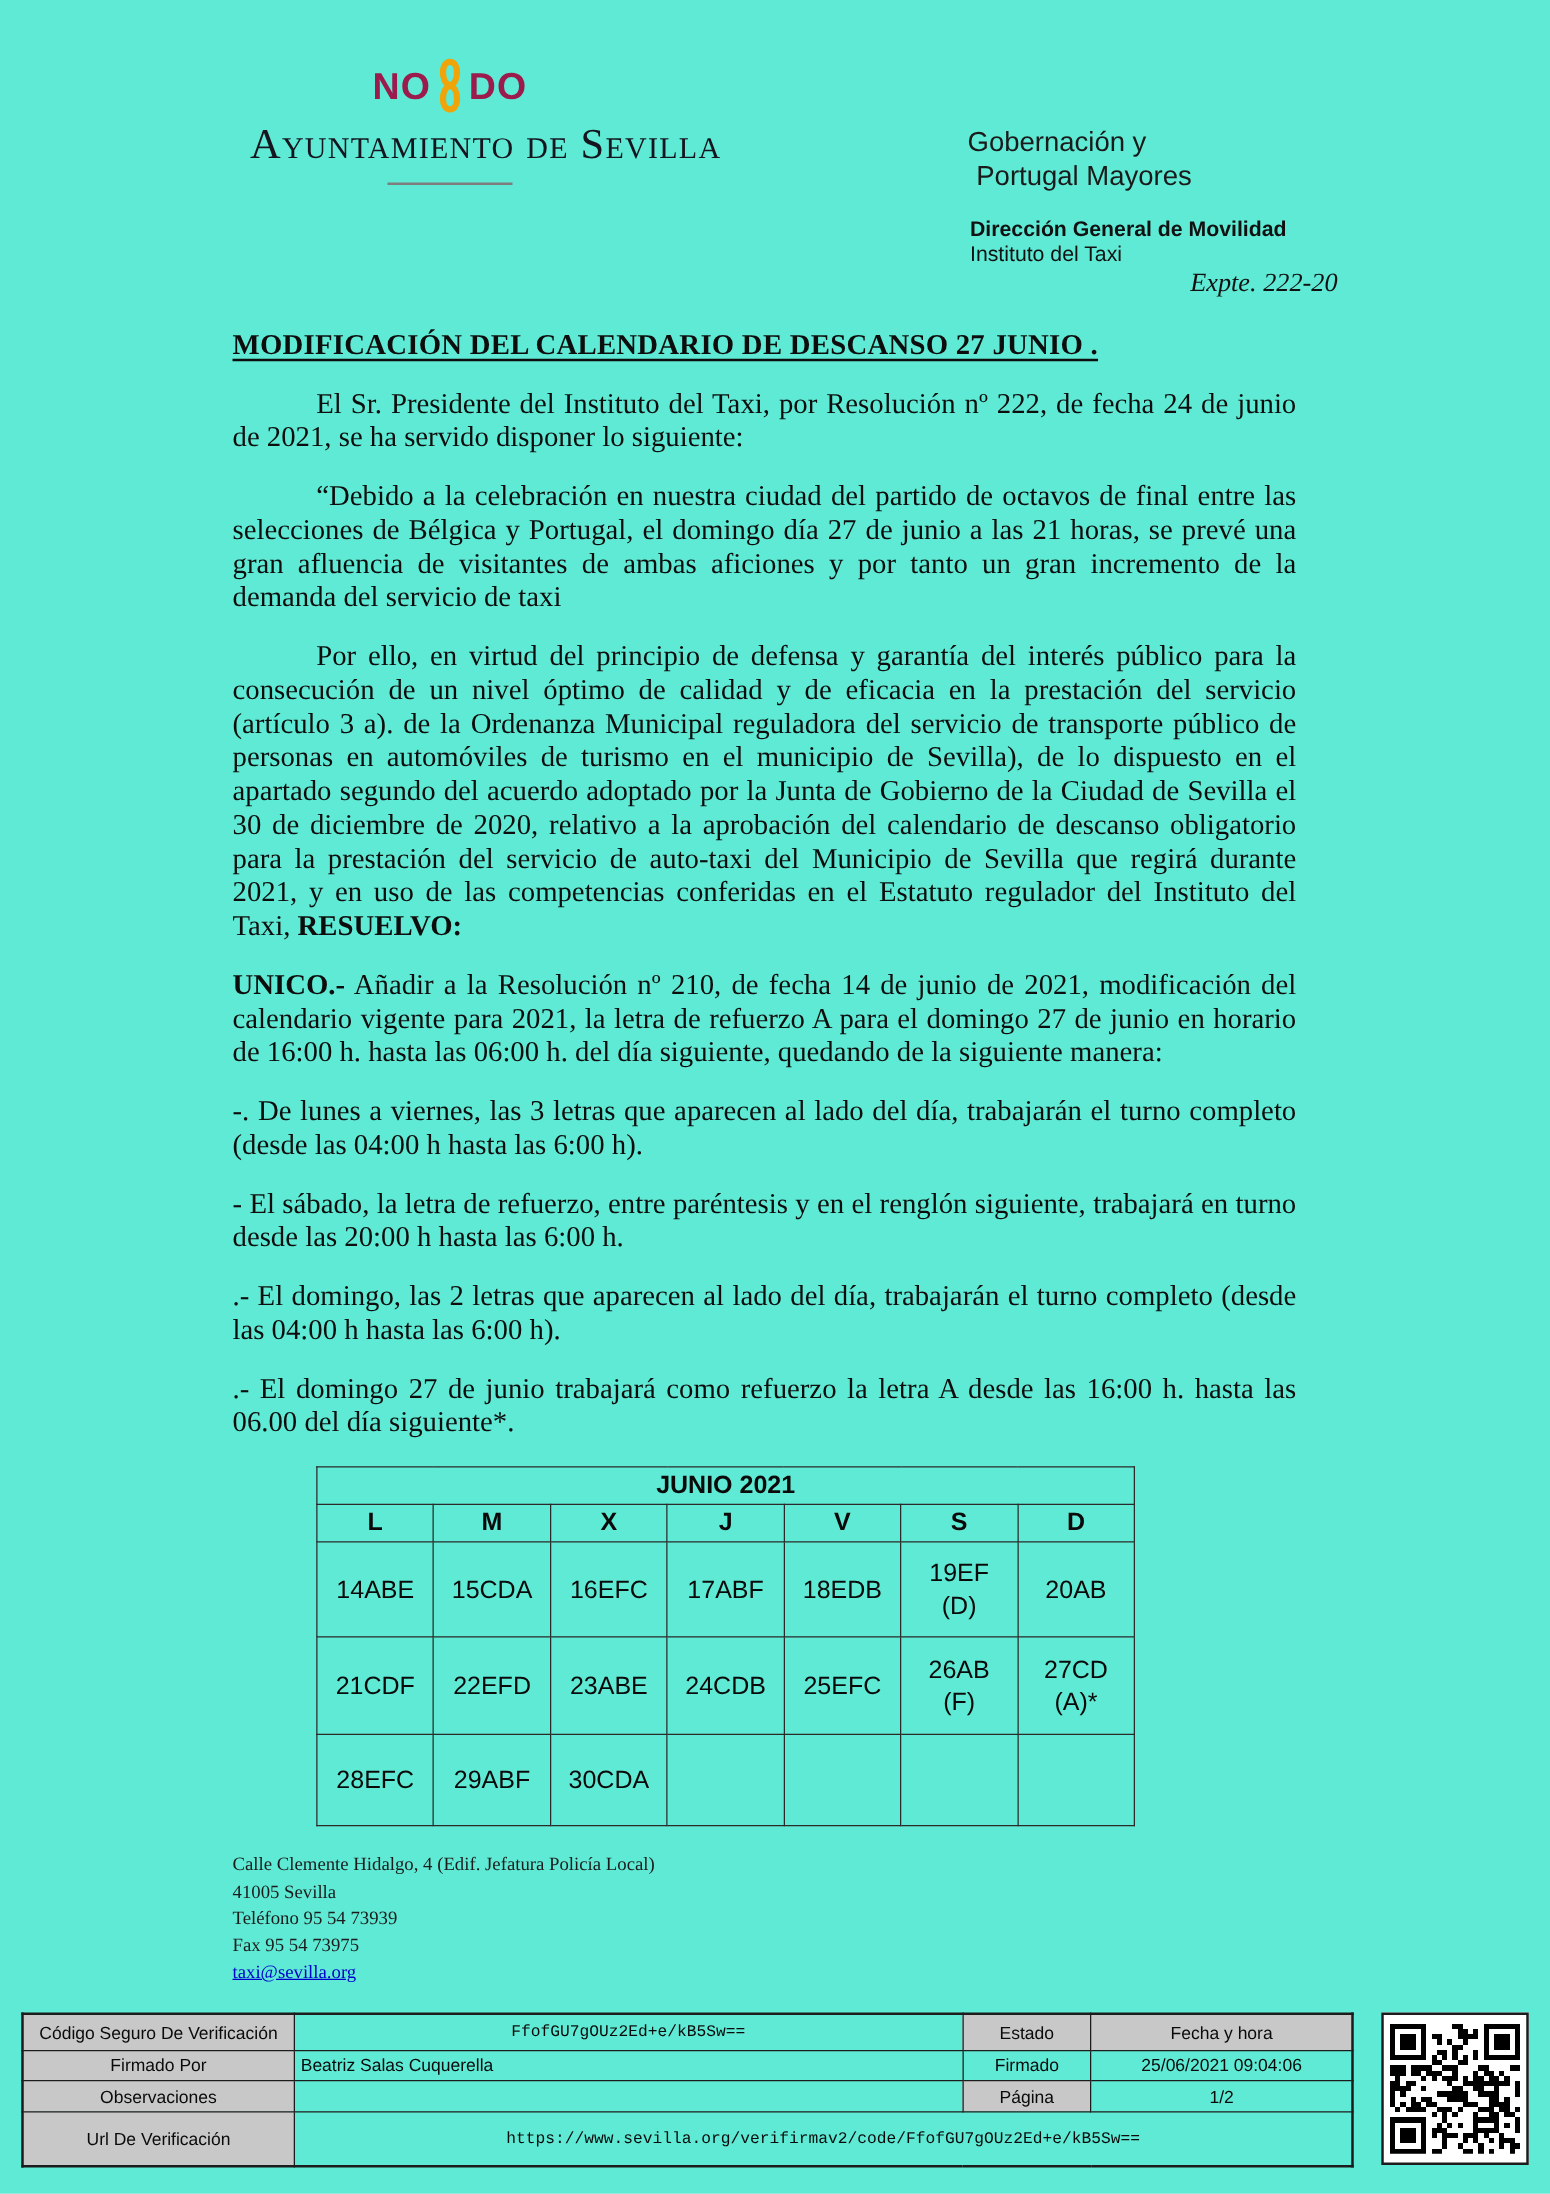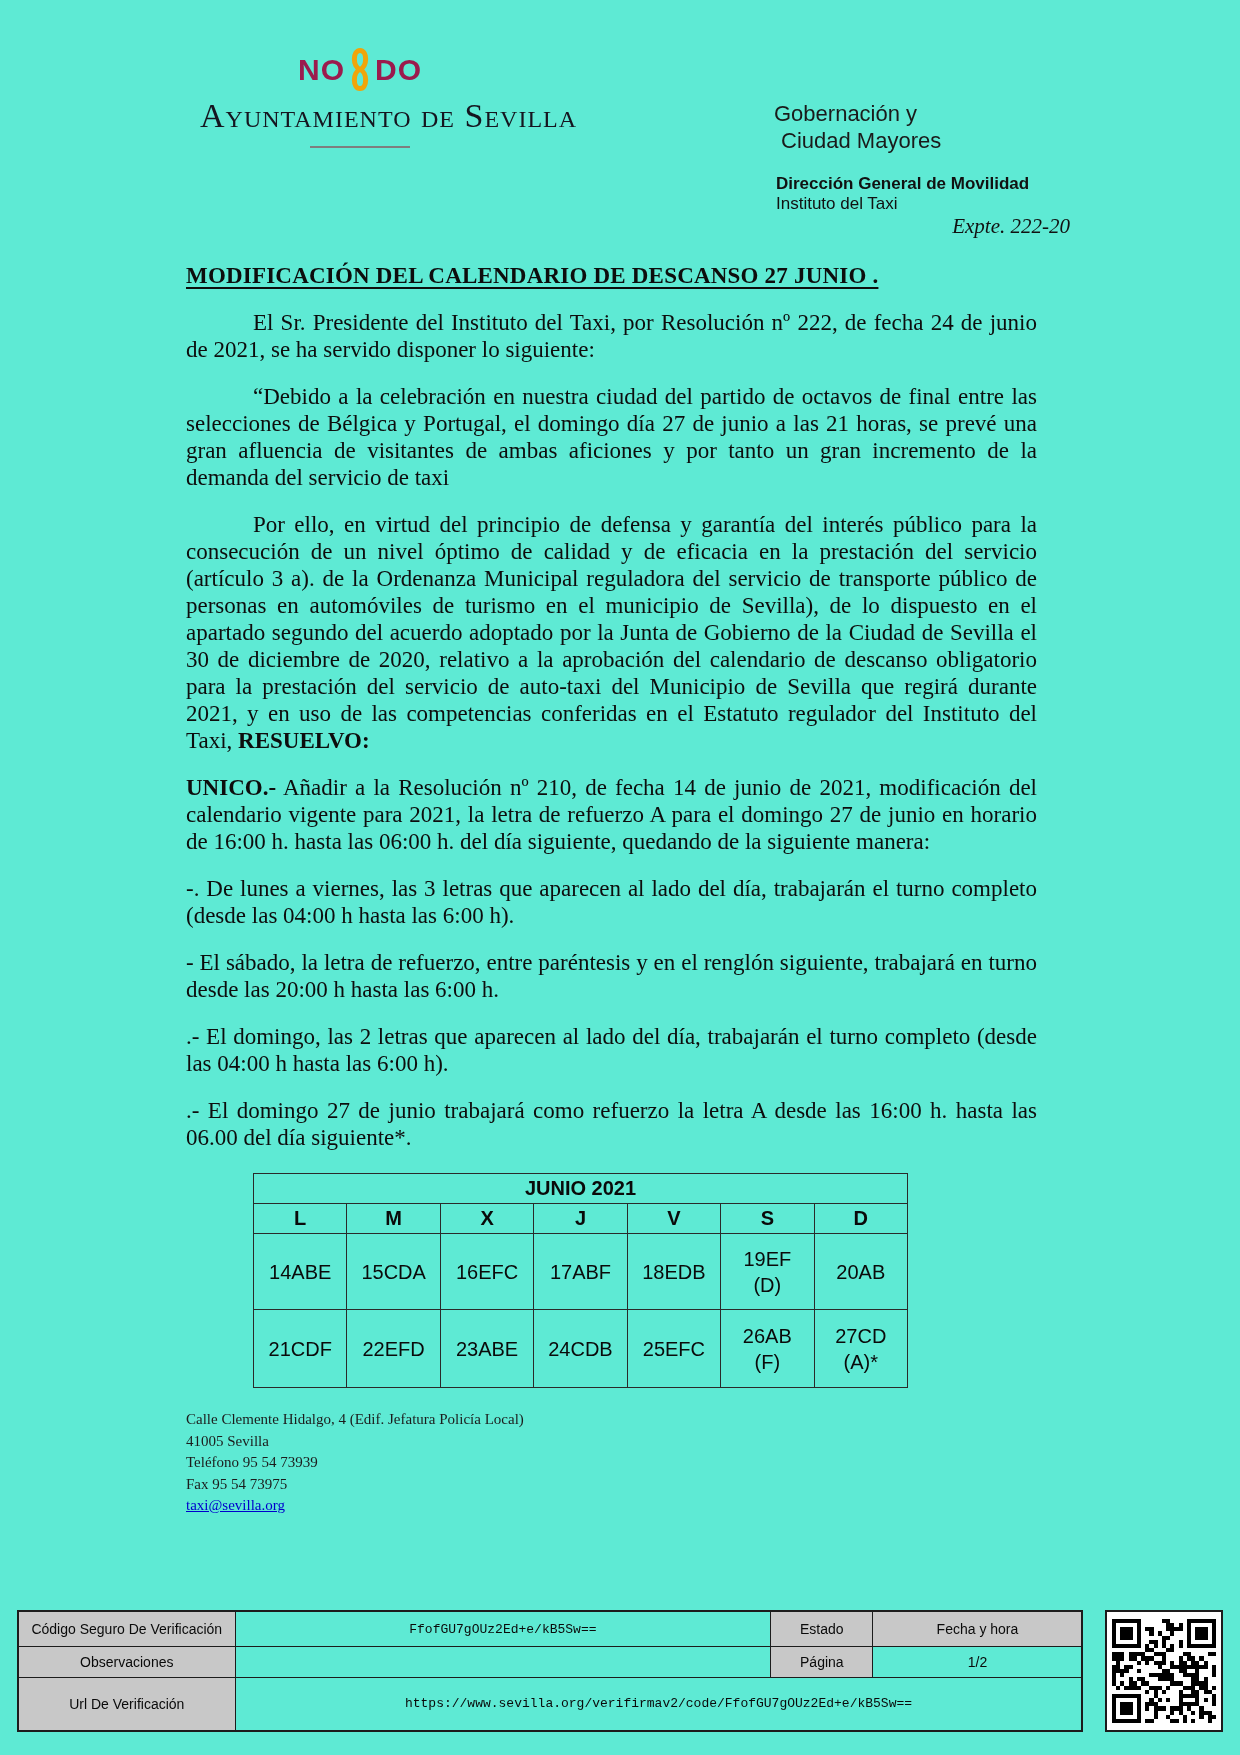--- a/index.html
+++ b/index.html
@@ -81,21 +81,21 @@
         </svg>
       </span>
       <span class="logo-word">DO</span>
     </div>
     <div class="org-name">Ayuntamiento de Sevilla</div>
     <div class="logo-rule"></div>
   </div>
 
   <div class="dept-block">
     <div>Gobernación y</div>
-    <div class="dept-line2">Ciudad Mayores</div>
+    <div class="dept-line2">Portugal Mayores</div>
   </div>
   <div class="dg-block">
     <div class="dg-bold">Dirección General de Movilidad</div>
     <div>Instituto del Taxi</div>
   </div>
   <div class="expte">Expte. 222-20</div>
 
   <div class="content">
     <div class="doc-title">MODIFICACIÓN DEL CALENDARIO DE DESCANSO 27 JUNIO .</div>
 
@@ -167,20 +167,43 @@
               </td>
               <td>
                 <div>26AB</div>
                 <div>(F)</div>
               </td>
               <td>
                 <div>27CD</div>
                 <div>(A)*</div>
               </td>
             </tr>
+            <tr>
+              <td>
+                <div>28EFC</div>
+              </td>
+              <td>
+                <div>29ABF</div>
+              </td>
+              <td>
+                <div>30CDA</div>
+              </td>
+              <td>
+                <div></div>
+              </td>
+              <td>
+                <div></div>
+              </td>
+              <td>
+                <div></div>
+              </td>
+              <td>
+                <div></div>
+              </td>
+            </tr>
           </tbody>
       </table>
     </div>
 
     <div class="contact">
       <div>Calle Clemente Hidalgo, 4 (Edif. Jefatura Policía Local)</div>
       <div>41005 Sevilla</div>
       <div>Teléfono 95 54 73939</div>
       <div>Fax 95 54 73975</div>
       <div><a href="#">taxi@sevilla.org</a></div>
@@ -189,20 +212,26 @@
 
   <div class="verify-strip">
     <table class="verify">
       <tbody>
           <tr class="vr1">
         <td class="vlabel" style="width:220px">Código Seguro De Verificación</td>
         <td class="vmono" style="width:541px">FfofGU7gOUz2Ed+e/kB5Sw==</td>
         <td class="vlabel" style="width:103px">Estado</td>
         <td class="vlabel" style="width:212px">Fecha y hora</td>
       </tr>
+      <tr class="vr2">
+        <td class="vlabel">Firmado Por</td>
+        <td>Beatriz Salas Cuquerella</td>
+        <td class="vcenter">Firmado</td>
+        <td class="vcenter">25/06/2021 09:04:06</td>
+      </tr>
       <tr class="vr3">
         <td class="vlabel">Observaciones</td>
         <td></td>
         <td class="vlabel">Página</td>
         <td class="vcenter">1/2</td>
       </tr>
       <tr class="vr4">
         <td class="vlabel">Url De Verificación</td>
         <td class="vmono" colspan="3">https://www.sevilla.org/verifirmav2/code/FfofGU7gOUz2Ed+e/kB5Sw==</td>
       </tr>

